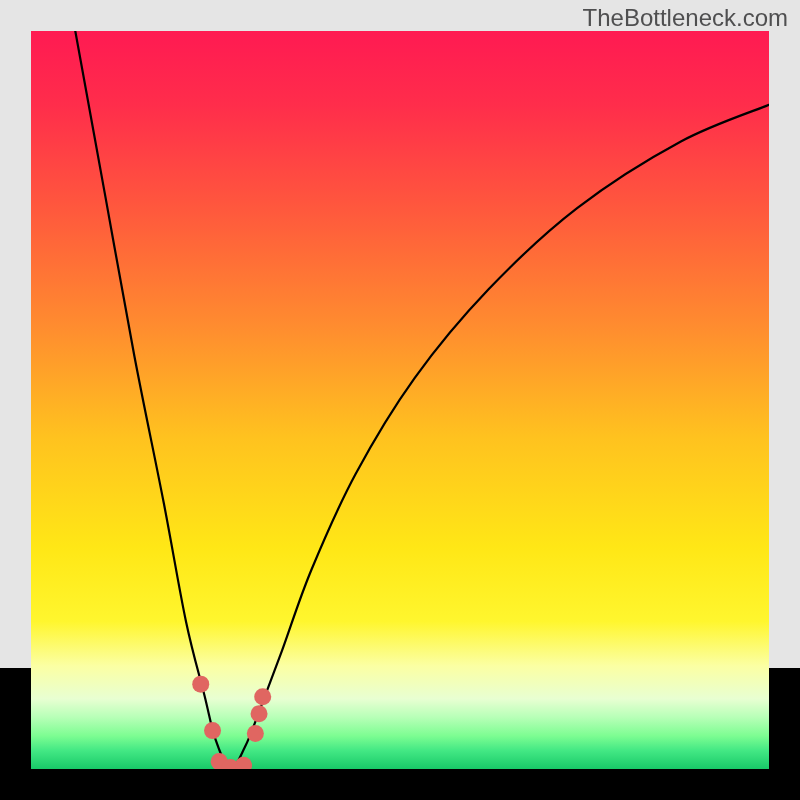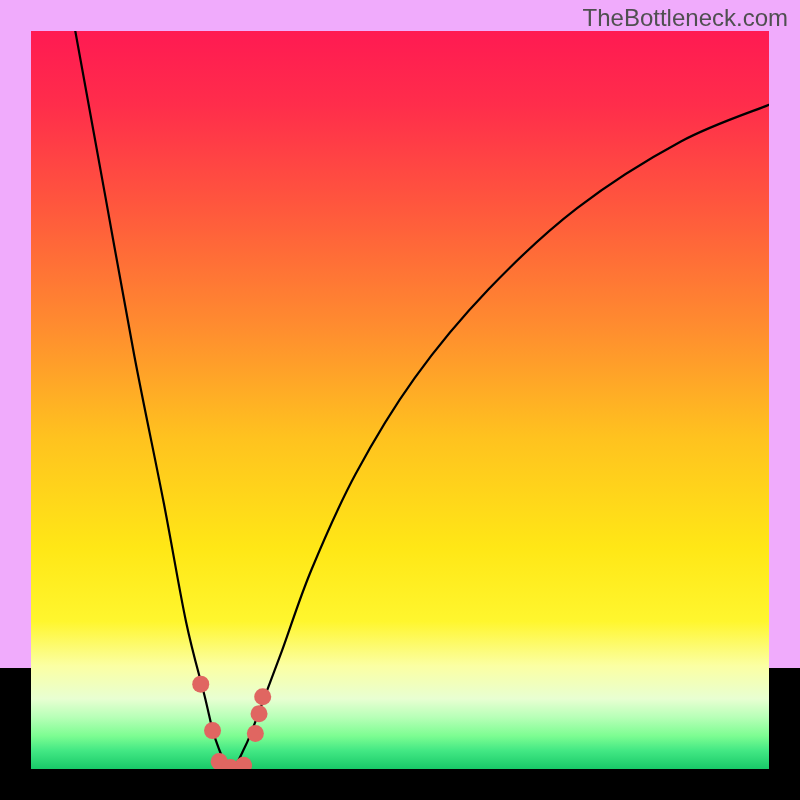--- a/index.html
+++ b/index.html
@@ -9,21 +9,21 @@
     height: 800px;
     overflow: hidden;
     background: #000;
     font-family: Arial, Helvetica, sans-serif;
   }
   .frame {
     position: absolute;
     top: 0; left: 0;
     width: 800px;
     height: 668px;
-    background: #f0abfc;
+    background: #e5e5e5;
   }
   .plot {
     position: absolute;
     top: 31px;
     left: 31px;
     width: 738px;
     height: 738px;
     overflow: hidden;
   }
   .watermark {

